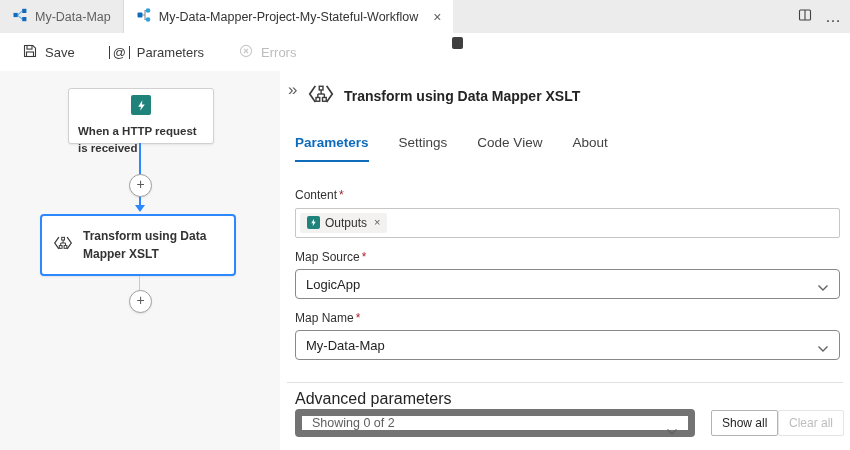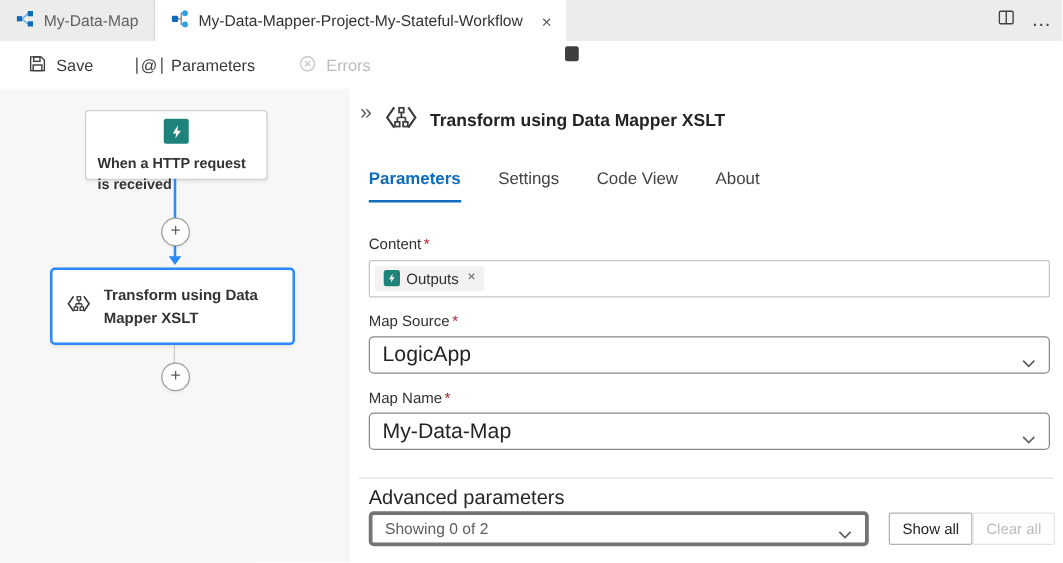--- a/index.html
+++ b/index.html
@@ -48,26 +48,26 @@
   .ptabs{position:absolute;left:15px;top:64px;display:flex;gap:30px;}
   .ptab{font-size:13.5px;color:#424242;padding-bottom:10px;border-bottom:2.5px solid transparent;}
   .ptab.active{color:#0f6cbd;font-weight:700;border-bottom-color:#0f6cbd;}
   .field-label{position:absolute;left:15px;font-size:12px;color:#323130;}
   .req{color:#a4262c;margin-left:2px;}
   .content-input{position:absolute;left:15px;top:137px;width:545px;height:30px;box-sizing:border-box;border:1px solid #c8c6c4;border-radius:2px;background:#fff;display:flex;align-items:center;padding:0 4px;}
   .chip{display:inline-flex;align-items:flex-start;gap:5px;background:#f3f2f1;border-radius:2px;padding:3px 7px;font-size:12px;color:#323130;}
   .chip-icon{width:13px;height:13px;background:#1f837b;border-radius:2px;display:grid;place-items:center;}
   .chip-close{font-size:11px;color:#605e5c;margin-left:2px;}
   .combo{position:absolute;left:15px;width:545px;height:30px;box-sizing:border-box;border:1px solid #8a8886;border-radius:4px;background:#fff;
-    display:flex;align-items:center;padding:0 30px 0 10px;font-size:17px;color:#242424;}
+    display:flex;align-items:center;padding:0 30px 0 10px;font-size:13px;color:#242424;}
   .combo .chev{position:absolute;right:10px;top:10px;}
   .ms{top:198px;} .mn{top:259px;}
   .divider{position:absolute;left:7px;top:311px;width:556px;height:1px;background:#e1e1e1;}
   .adv-label{position:absolute;left:15px;top:319px;font-size:16px;color:#242424;}
-  .adv-combo{position:absolute;left:15px;top:338px;width:400px;height:28px;box-sizing:border-box;border:3px solid #737373;border-radius:4px;
+  .adv-combo{position:absolute;left:15px;top:338px;width:400px;height:28px;box-sizing:border-box;border:7px solid #737373;border-radius:4px;
     display:flex;align-items:center;padding:0 30px 0 10px;font-size:12.5px;color:#605e5c;background:#fff;}
   .adv-combo .chev{position:absolute;right:10px;top:9px;}
   .btn{position:absolute;top:339px;height:26px;box-sizing:border-box;display:inline-flex;align-items:center;padding:4px 10px;
     font-size:12px;border-radius:2px;background:#fff;}
   .btn-showall{left:431px;border:1px solid #b5b3b1;color:#242424;}
   .btn-clearall{left:498px;border:1px solid #e4e4e4;color:#bdbdbd;}
 </style>
 </head>
 <body>
 

